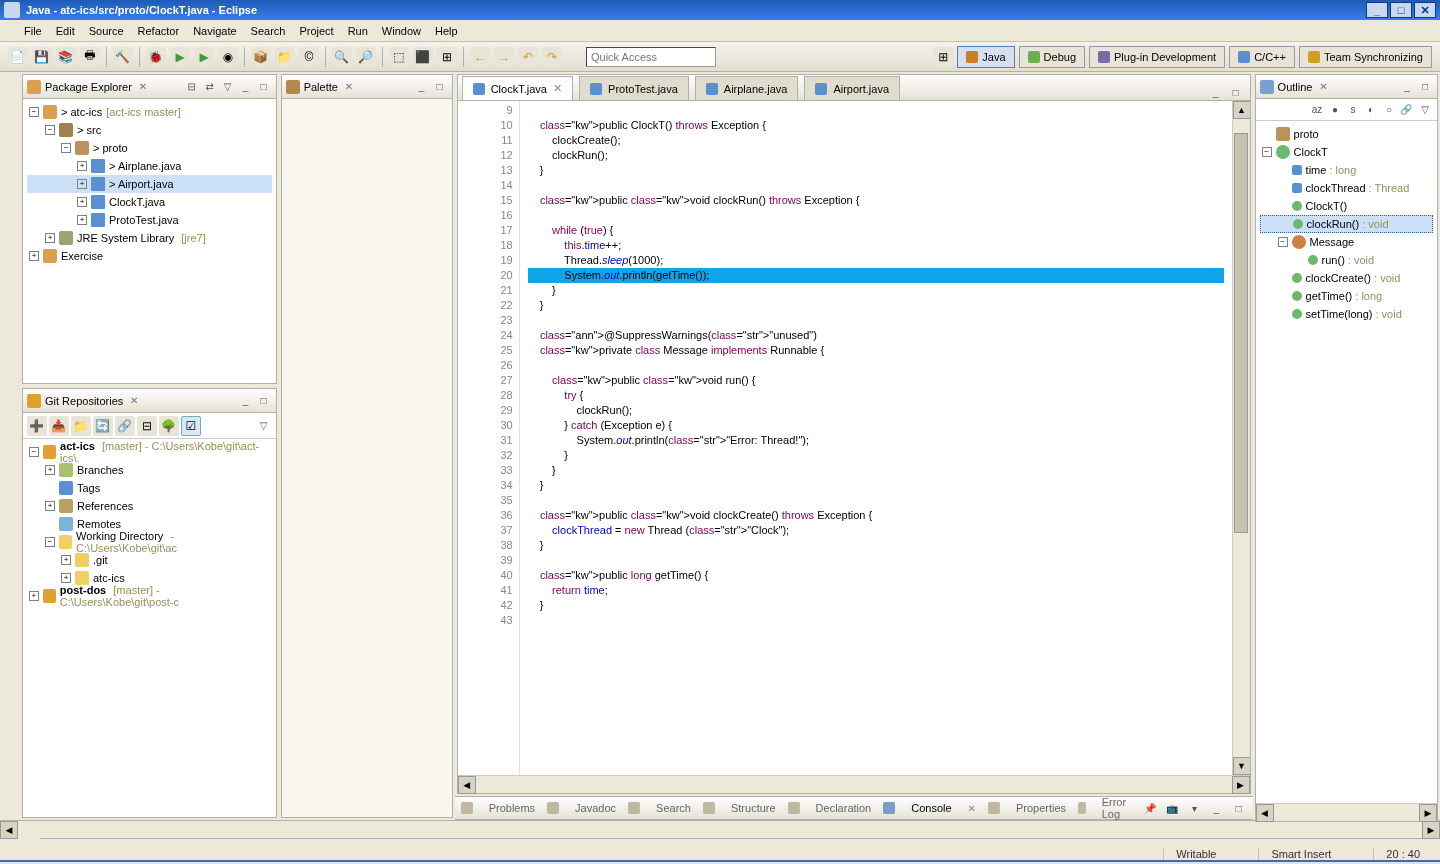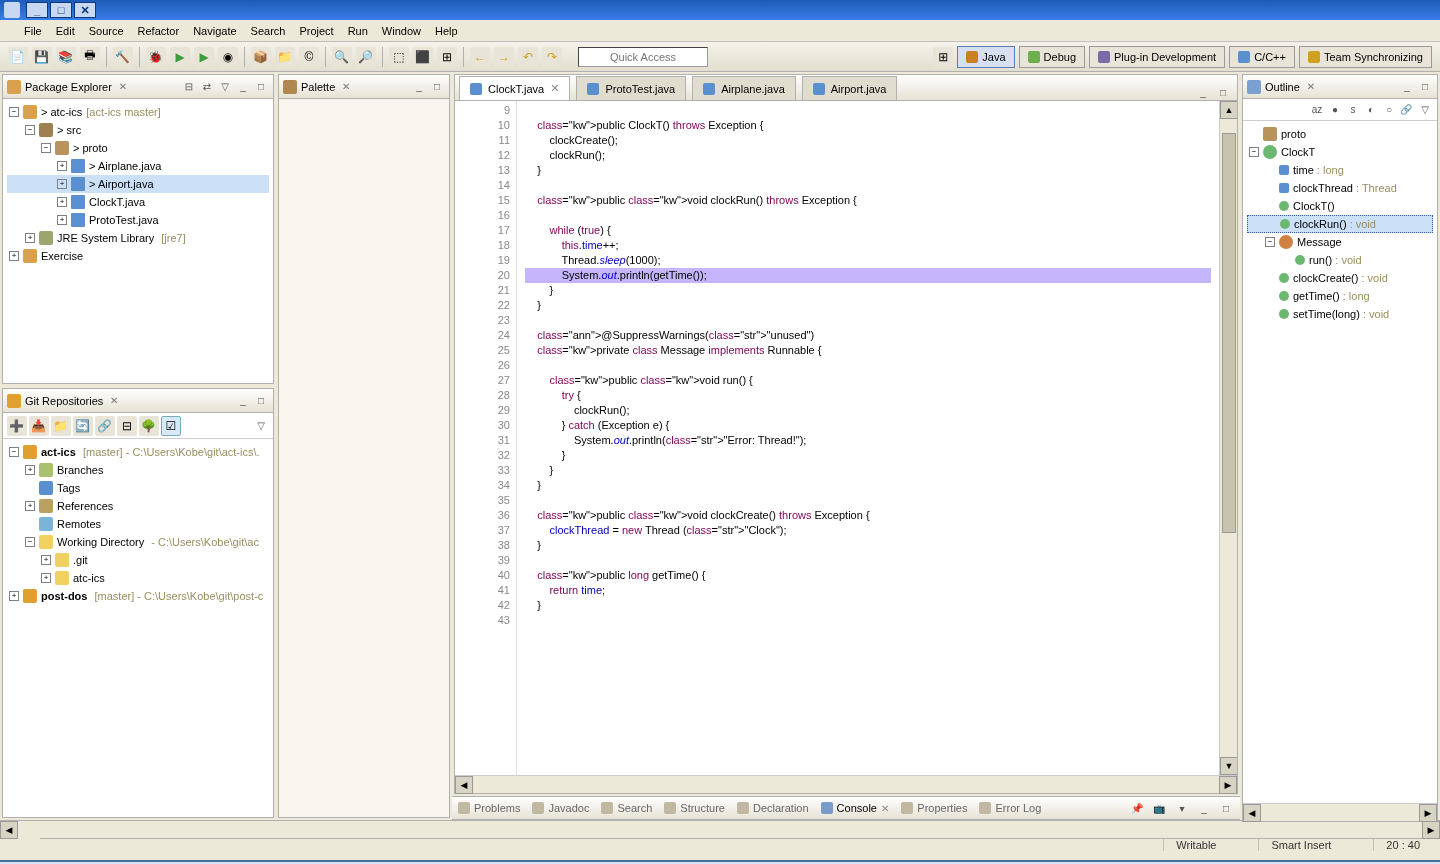--- a/index.html
+++ b/index.html
@@ -10,27 +10,27 @@
 .titlebar .title { flex: 1; font-weight: bold; }
 .titlebar .win-controls { display: flex; gap: 2px; }
 .titlebar .win-btn { width: 22px; height: 16px; background: #c8d8f0; border: 1px solid #0a3b7a; display: flex; align-items: center; justify-content: center; font-weight: bold; color: #0a3b7a; cursor: pointer; }
 
 .menubar { height: 22px; background: #ece9d8; display: flex; align-items: center; gap: 14px; padding: 0 24px; border-bottom: 1px solid #c0c0c0; }
 .menubar span { cursor: pointer; }
 
 .toolbar { height: 30px; background: linear-gradient(#f4f2ea, #e2dfd0); border-bottom: 1px solid #b0b0b0; display: flex; align-items: center; padding: 0 8px; gap: 4px; }
 .tb-btn { width: 20px; height: 20px; background: #e8e5d8; border: 1px solid transparent; border-radius: 2px; display: flex; align-items: center; justify-content: center; cursor: pointer; font-size: 12px; }
 .tb-sep { width: 1px; height: 20px; background: #b0b0b0; margin: 0 2px; }
-.quick-access { flex: 1; max-width: 130px; height: 20px; border: 1px inset #999; background: #fff; padding: 2px 4px; color: #999; margin-left: 12px; text-align: center; }
+.quick-access { flex: 1; max-width: 130px; height: 20px; border: 1px inset #999; background: #fff; padding: 2px 4px; color: #999; margin-left: 20px; }
 .persp-area { margin-left: auto; display: flex; gap: 4px; align-items: center; }
 .persp-btn { height: 22px; padding: 0 8px; background: #e8e5d8; border: 1px solid #999; display: flex; align-items: center; gap: 4px; cursor: pointer; }
 .persp-btn.active { background: #d6e0f0; border-color: #5a7bb5; }
 .persp-icon { width: 12px; height: 12px; background: #c88020; border-radius: 2px; }
 
-.workbench { display: flex; height: 748px; }
+.workbench { display: flex; height: 748px; margin-left: 20px; }
 
 .left-col { width: 276px; display: flex; flex-direction: column; }
 .view { display: flex; flex-direction: column; background: #fff; border: 1px solid #b0b0b0; margin: 2px; }
 .view-header { height: 24px; background: linear-gradient(#fefefe, #e6e3d5); border-bottom: 1px solid #b0b0b0; display: flex; align-items: center; padding: 0 4px; gap: 4px; }
 .view-title { flex: 1; display: flex; align-items: center; gap: 4px; }
 .view-icon { width: 14px; height: 14px; background: #d8a050; border-radius: 2px; }
 .view-tools { display: flex; gap: 2px; }
 .view-tool { width: 16px; height: 16px; display: flex; align-items: center; justify-content: center; cursor: pointer; font-size: 10px; color: #555; }
 .view-close { width: 14px; height: 14px; display: flex; align-items: center; justify-content: center; font-size: 10px; color: #777; cursor: pointer; }
 
@@ -64,54 +64,55 @@
 .editor-tab .tab-icon { width: 12px; height: 12px; background: #5a8fd0; border-radius: 2px; }
 .editor-tab .tab-close { font-size: 11px; color: #888; }
 .editor-tab-tools { margin-left: auto; display: flex; gap: 4px; padding: 0 6px; }
 
 .editor-body { flex: 1; display: flex; background: #fff; font-family: "Consolas", monospace; font-size: 12px; overflow: hidden; position: relative; }
 .gutter { width: 48px; background: #fff; border-right: 1px solid #e0e0e0; text-align: right; padding: 2px 6px 2px 0; color: #888; }
 .gutter .ln { height: 15px; line-height: 15px; }
 .ruler { width: 14px; background: #fff; }
 .code-area { flex: 1; padding: 2px 8px; line-height: 15px; white-space: pre; overflow: auto; }
 .code-line { height: 15px; }
-.code-line.highlighted { background: #c4b5fd; }
+.code-line.highlighted { background: #0ea5e9; }
 .kw { color: #7f0055; font-weight: normal; }
 .field-ref { color: #0000c0; }
 .static-ref { color: #0000c0; font-style: italic; }
 .editor-scroll-v { width: 18px; background: #ece9d8; border-left: 1px solid #ccc; position: relative; }
 .scroll-thumb { width: 14px; height: 400px; background: #c8c3b1; border: 1px solid #999; margin: 14px auto; }
 .editor-scroll-h { height: 18px; background: #ece9d8; border-top: 1px solid #ccc; display: flex; }
 .scroll-arrow { width: 18px; height: 18px; background: #d8d4c4; border: 1px solid #999; display: flex; align-items: center; justify-content: center; font-size: 9px; }
 
 .right-col { width: 200px; }
 .outline-node.selected { background: #cce0f8; border: 1px dotted #2a5ba8; }
 
 .bottom-tabs { height: 24px; border-top: 1px solid #b0b0b0; border-bottom: 1px solid #b0b0b0; background: linear-gradient(#fefefe,#e6e3d5); display: flex; align-items: center; padding: 0 6px; gap: 12px; }
-.bottom-tab { display: flex; align-items: center; gap: 4px; cursor: pointer; color: #666; }
+.bottom-tab { display: flex; align-items: center; gap: 16px; cursor: pointer; color: #666; }
 .bottom-tab.active { color: #000; }
 .bottom-tab .bt-icon { width: 12px; height: 12px; background: #c0b8a0; border-radius: 2px; }
 .bottom-tab.active .bt-icon { background: #7a9cc8; }
 .bottom-tab .bt-close { font-size: 10px; color: #888; }
 .bottom-body { height: 130px; background: #fff; border: 1px solid #b0b0b0; margin: 2px; padding: 4px 8px; color: #333; }
 .bottom-tools { margin-left: auto; display: flex; gap: 6px; }
 
 .task-scroll { height: 18px; background: #ece9d8; border-top: 1px solid #b0b0b0; display: flex; }
 .taskbar { height: 30px; background: linear-gradient(#d8e4f8, #a6c4e8); border-top: 2px solid #4a6a9e; display: flex; align-items: center; padding: 0 6px; }
 
-.status-bar { height: 22px; background: #ece9d8; border-top: 1px solid #b0b0b0; display: flex; align-items: flex-start; padding: 0 8px; gap: 30px; justify-content: flex-end; color: #333; margin-left: 40px; }
+.status-bar { height: 22px; background: #ece9d8; border-top: 1px solid #b0b0b0; display: flex; align-items: flex-end; padding: 0 8px; gap: 30px; justify-content: flex-end; color: #333; margin-left: 40px; }
 .status-cell { padding: 0 12px; border-left: 1px solid #c0c0c0; }
 
 .git-toolbar { height: 26px; border-bottom: 1px solid #ccc; display: flex; align-items: center; padding: 0 4px; gap: 2px; }
 </style>
 </head>
 <body>
 
 <div class="titlebar">
   <div class="icon"></div>
+  <div class="title">Java - atc-ics/src/proto/ClockT.java - Eclipse</div>
   <div class="win-controls">
     <div class="win-btn">_</div>
     <div class="win-btn">□</div>
     <div class="win-btn">✕</div>
   </div>
 </div>
 
 <div class="menubar">
   <span>File</span>
   <span>Edit</span>

